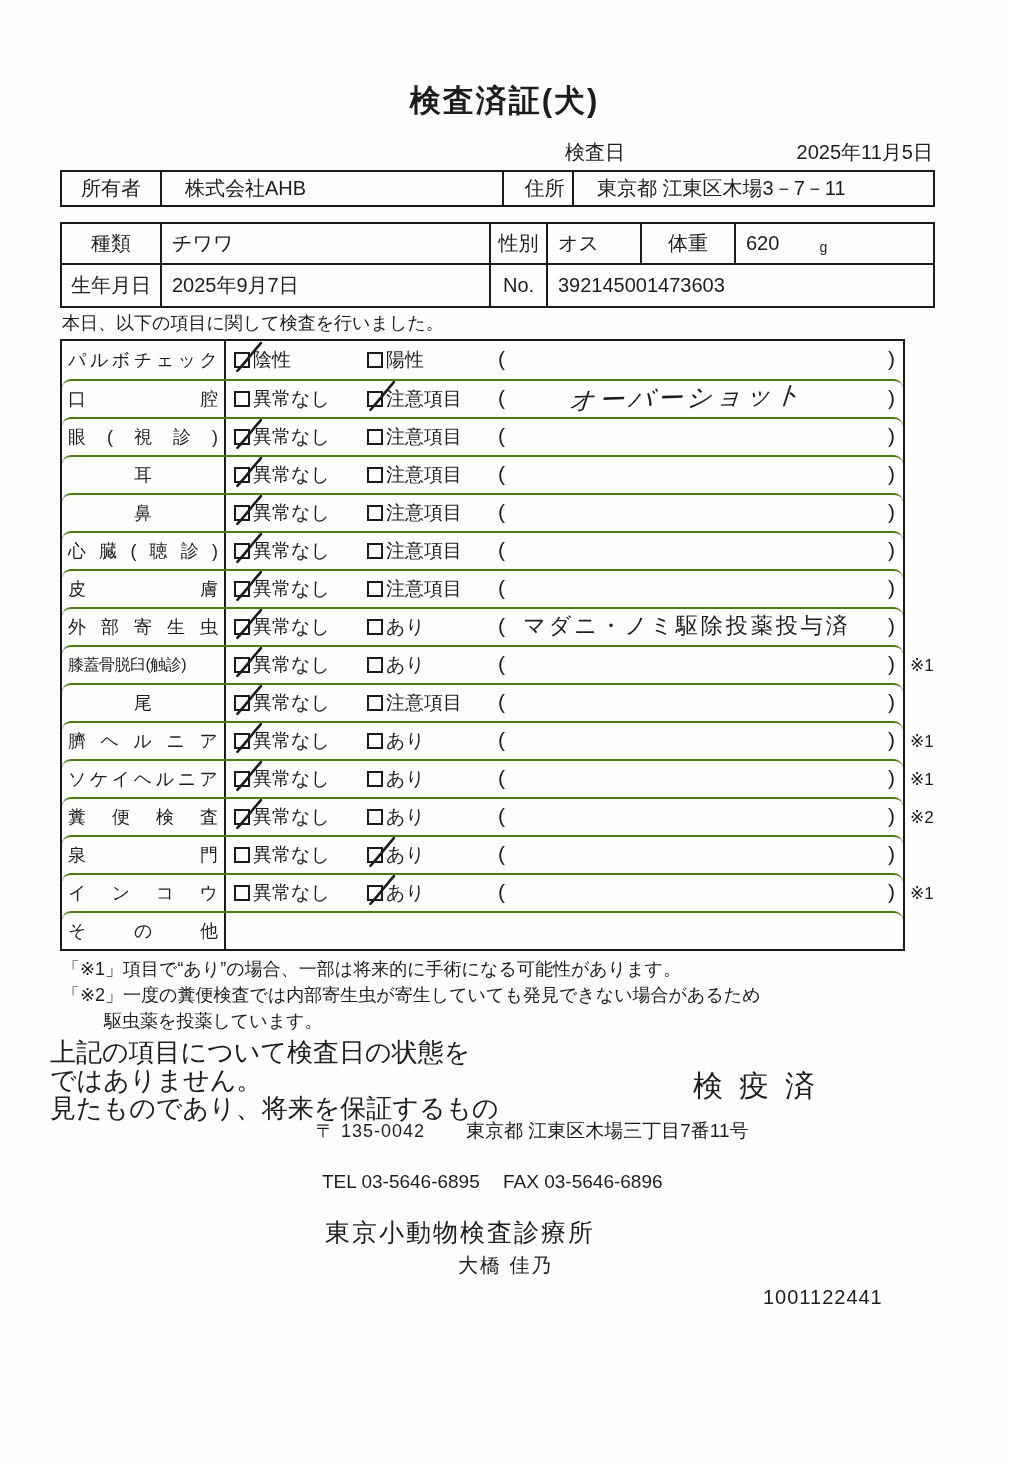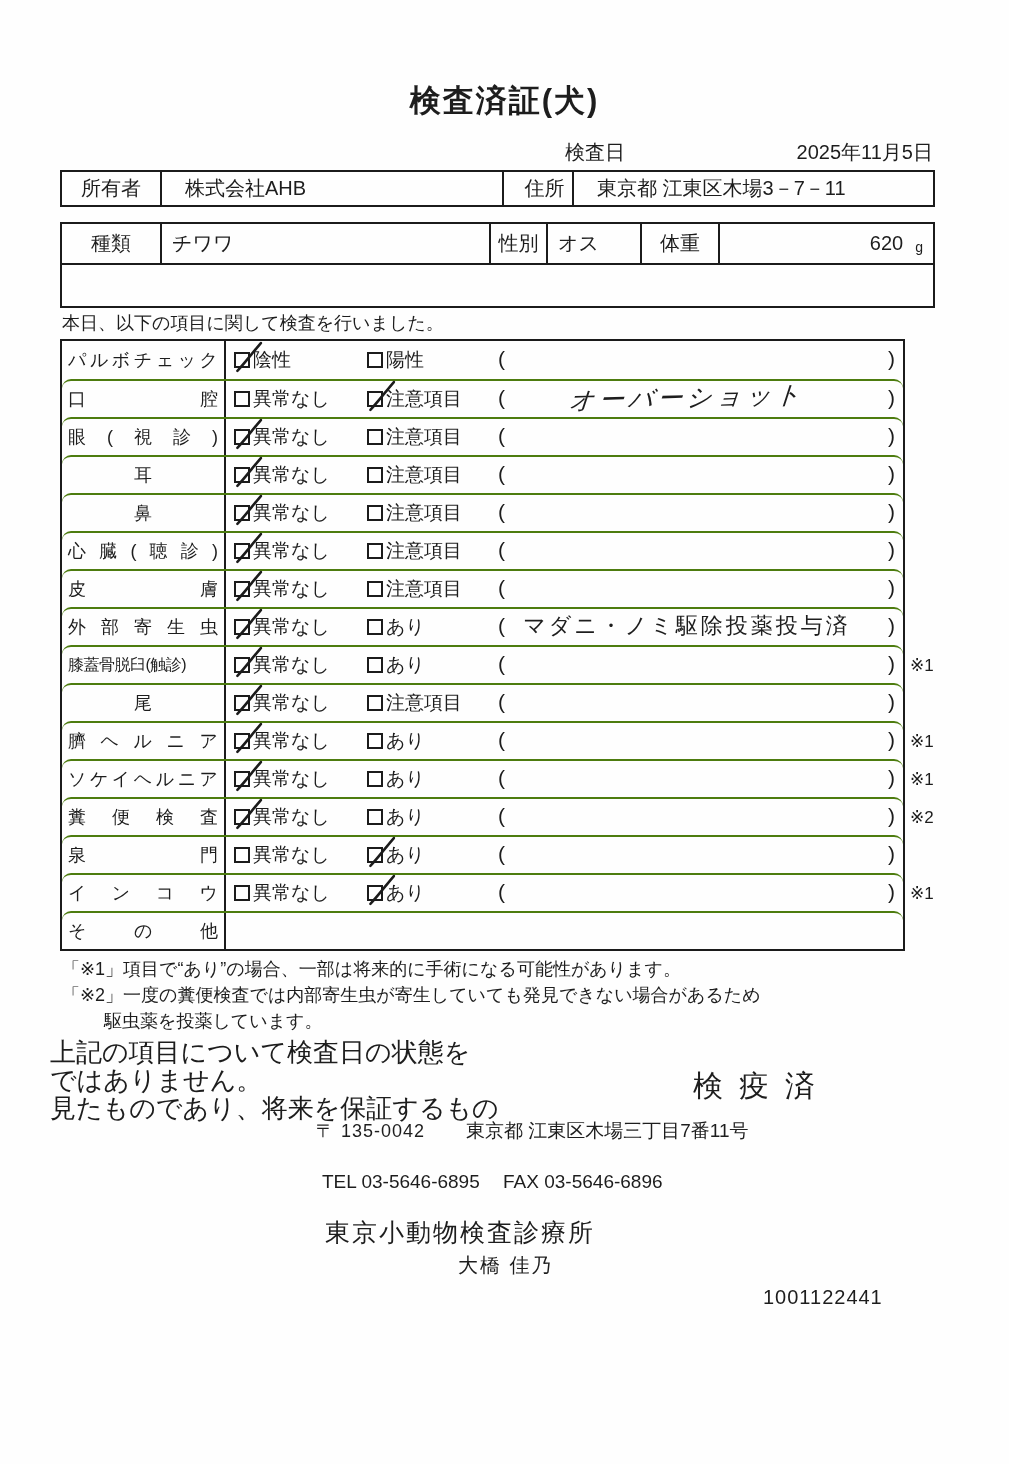--- a/index.html
+++ b/index.html
@@ -28,23 +28,23 @@
   .cell:last-child { border-right:none; }
   .hcell { justify-content:center; padding:0 4px; }
   .owner-box { left:60px; top:170px; width:875px; height:37px;gap:13px; }
   .info-box { left:60px; top:222px; width:875px; height:86px; flex-direction:column; }
   .info-row { display:flex; height:41px; }
   .info-row.first { border-bottom:2px solid #1b1b1b; }
   .w100 { width:100px; flex:none; }
   .w329 { width:329px; flex:none; }
   .w79 { width:57px; flex:none; }
   .w94 { width:94px; flex:none; }
-  .w78 { width:78px; flex:none; }
+  .w78 { width:94px; flex:none; }
   .grow { flex:1; }
-  .weight-value { justify-content:flex-end; }
+  .weight-value { justify-content:flex-start;gap:28px; }
   .weight-value .unit { font-size:14px; margin-left:12px; position:relative; top:3px; }
 
   .intro { position:absolute; left:62px; top:311px; font-size:18px; }
 
   .insp-table {
     position:absolute; left:60px; top:339px; width:845px;
     border:2px solid #1b1b1b; display:flex; flex-direction:column;
   }
   .irow { position:relative; display:flex; height:38px; }
   .irow + .irow { border-top:2px solid #4d7c0f;border-radius:9px; }
@@ -126,20 +126,26 @@
       <div class="cell hcell w100">種類</div>
       <div class="cell w329">チワワ</div>
       <div class="cell hcell w79">性別</div>
       <div class="cell w94">オス</div>
       <div class="cell hcell w78">体重</div>
       <div class="cell grow weight-value">
         <span>620</span>
         <span class="unit">g</span>
       </div>
     </div>
+    <div class="info-row">
+      <div class="cell hcell w100">生年月日</div>
+      <div class="cell w329">2025年9月7日</div>
+      <div class="cell hcell w79">No.</div>
+      <div class="cell grow">392145001473603</div>
+    </div>
   </div>
 
   <div class="intro">本日、以下の項目に関して検査を行いました。</div>
 
   <div class="insp-table">
   <div class="irow">
     <div class="label-cell">
       <div class="label-text align-justify">パルボチェック</div>
     </div>
     <div class="content-cell">

